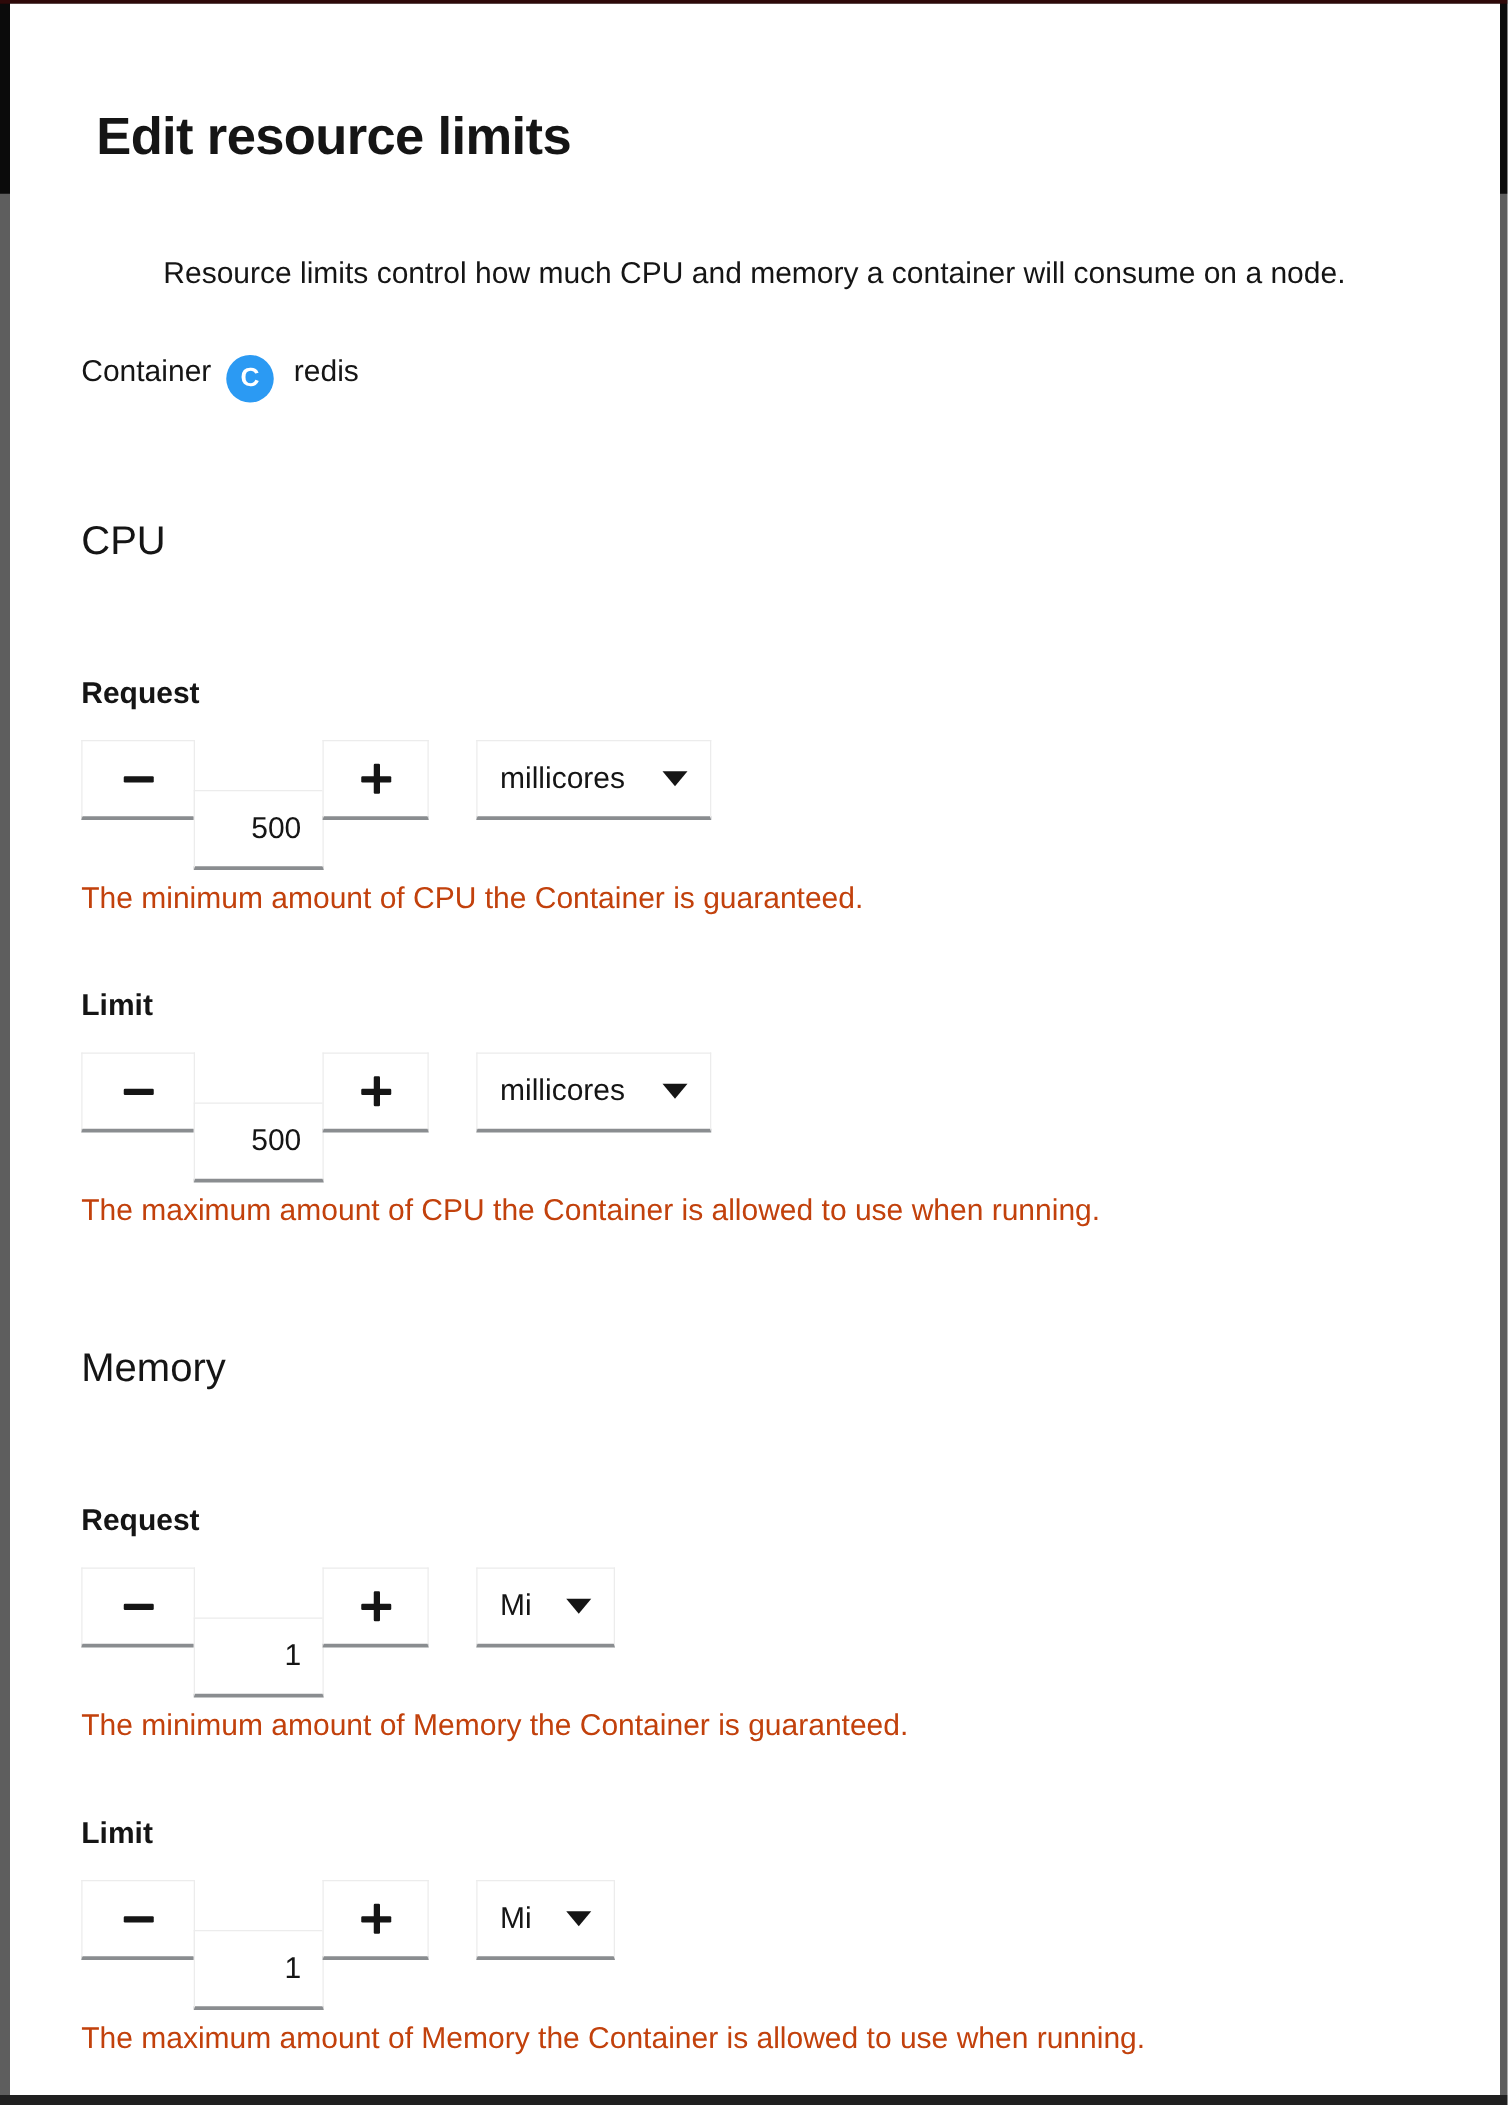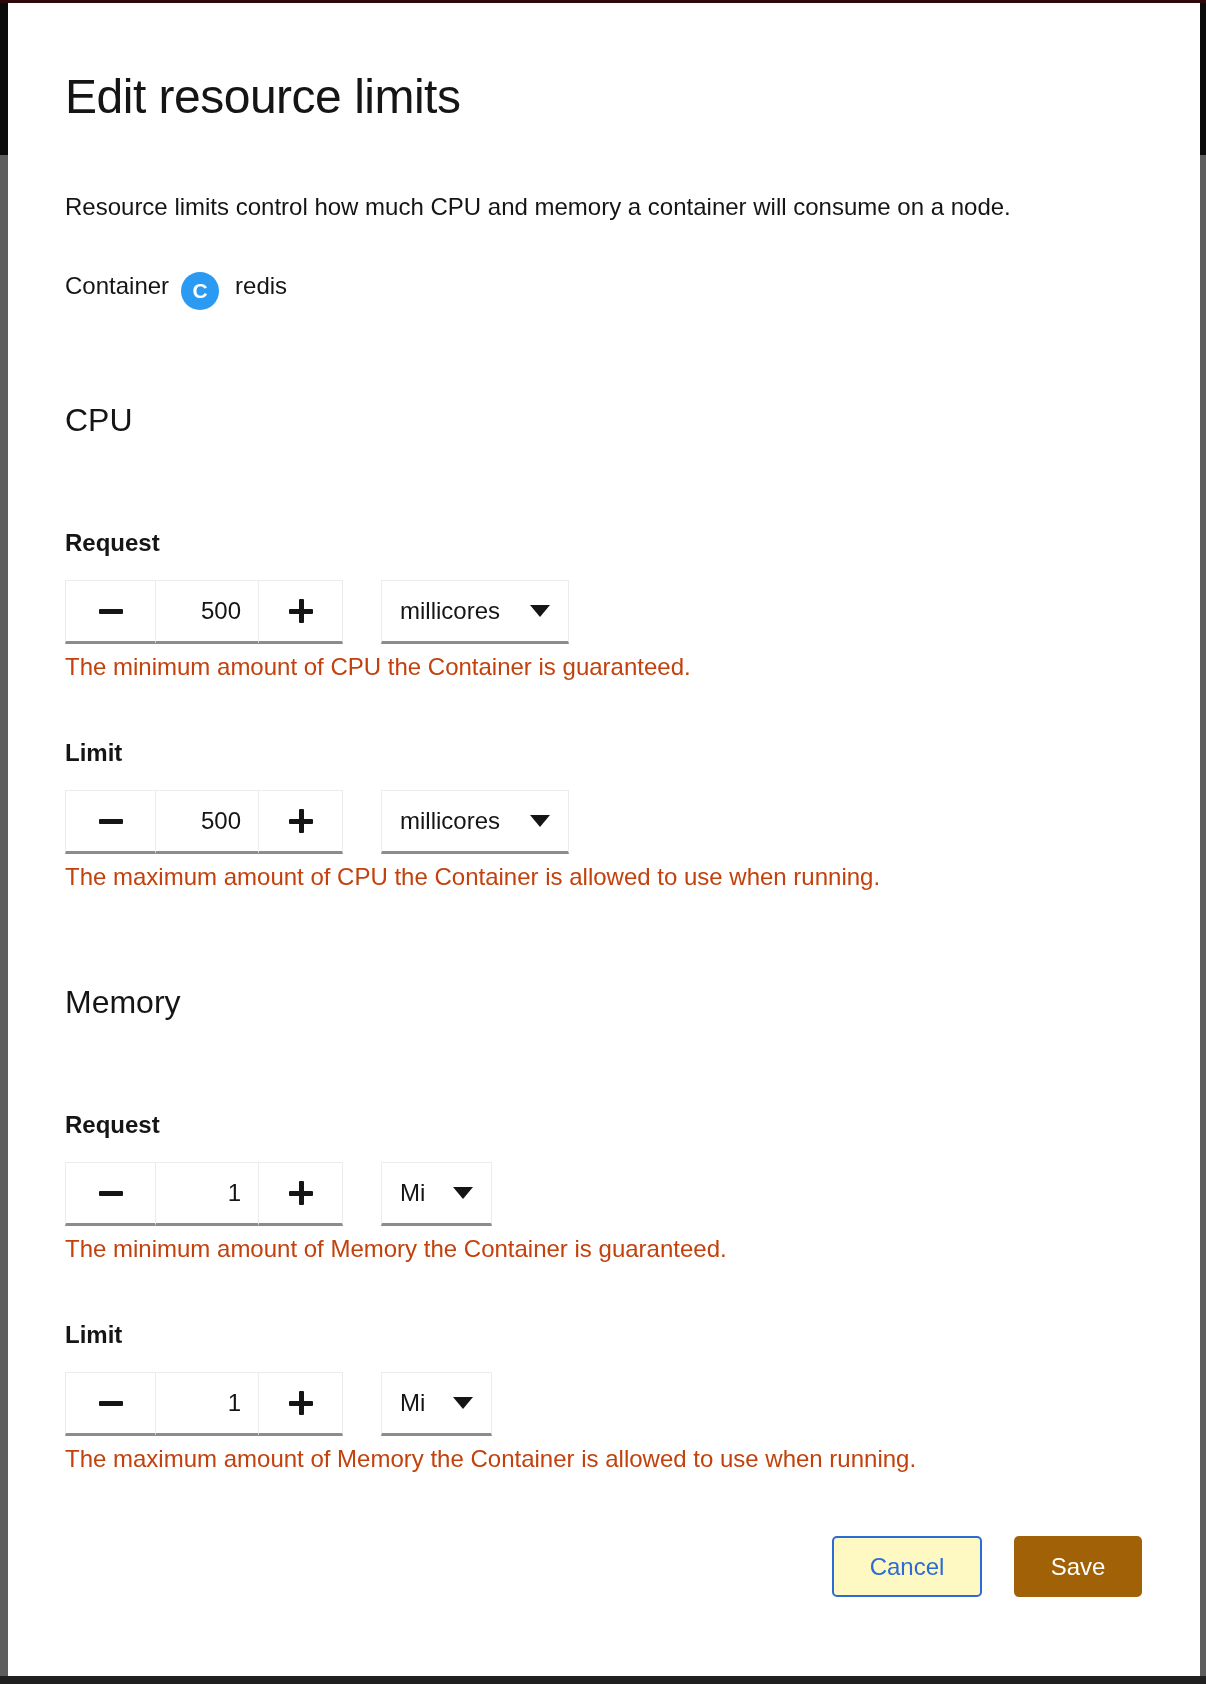--- a/index.html
+++ b/index.html
@@ -20,26 +20,26 @@
   
   .modal {
     position: absolute; left: 8px; top: 3px;
     width: 1192px; height: 1673px;
     background: #ffffff;
     box-sizing: border-box;
     padding: 72px 58px 0 57px;
   }
 
   .title {
-    margin: 0;
-    font-size: 48px; line-height: 44px; font-weight: normal;
+    margin: 12px;
+    font-size: 42px; line-height: 44px; font-weight: bold;
     letter-spacing: -0.5px;
   }
 
-  .desc { margin: 72px 0 0; font-size: 24px; line-height: 31px; }
+  .desc { margin: 72px 0 0; font-size: 24px; line-height: 31px; text-align: center; }
 
   .container-row {
     margin-top: 50px;
     display: flex; 
     height: 38px; font-size: 24px;
   }
   .badge {
     width: 38px; height: 38px; border-radius: 50%;
     background: #2b9af3; color: #fff;
     display: flex; align-items: center; justify-content: center;
@@ -67,21 +67,21 @@
     padding: 0; cursor: pointer;
   }
   .sp-btn.plus { width: 85px; margin-left: -1px; }
 
   .sp-input {
     width: 104px; height: 64px; box-sizing: border-box;
     border: 1px solid #ececec; border-bottom: 3px solid #8a8d90;
     margin-left: -1px;
     text-align: right; padding: 0 17px 0 4px;
     font-size: 24px; font-family: "Liberation Sans", sans-serif;
-    color: #151515; background: #fff; outline: none;
+    color: #151515; background: #fff; outline: none; margin-top: 40px;
   }
 
   .icon-minus { width: 24px; height: 5px; background: #151515; border-radius: 1px; }
   .icon-plus { position: relative; width: 24px; height: 24px; }
   .icon-plus::before {
     content: ""; position: absolute; left: 0; top: 10px;
     width: 24px; height: 5px; background: #151515; border-radius: 1px;
   }
   .icon-plus::after {
     content: ""; position: absolute; left: 10px; top: 0;

